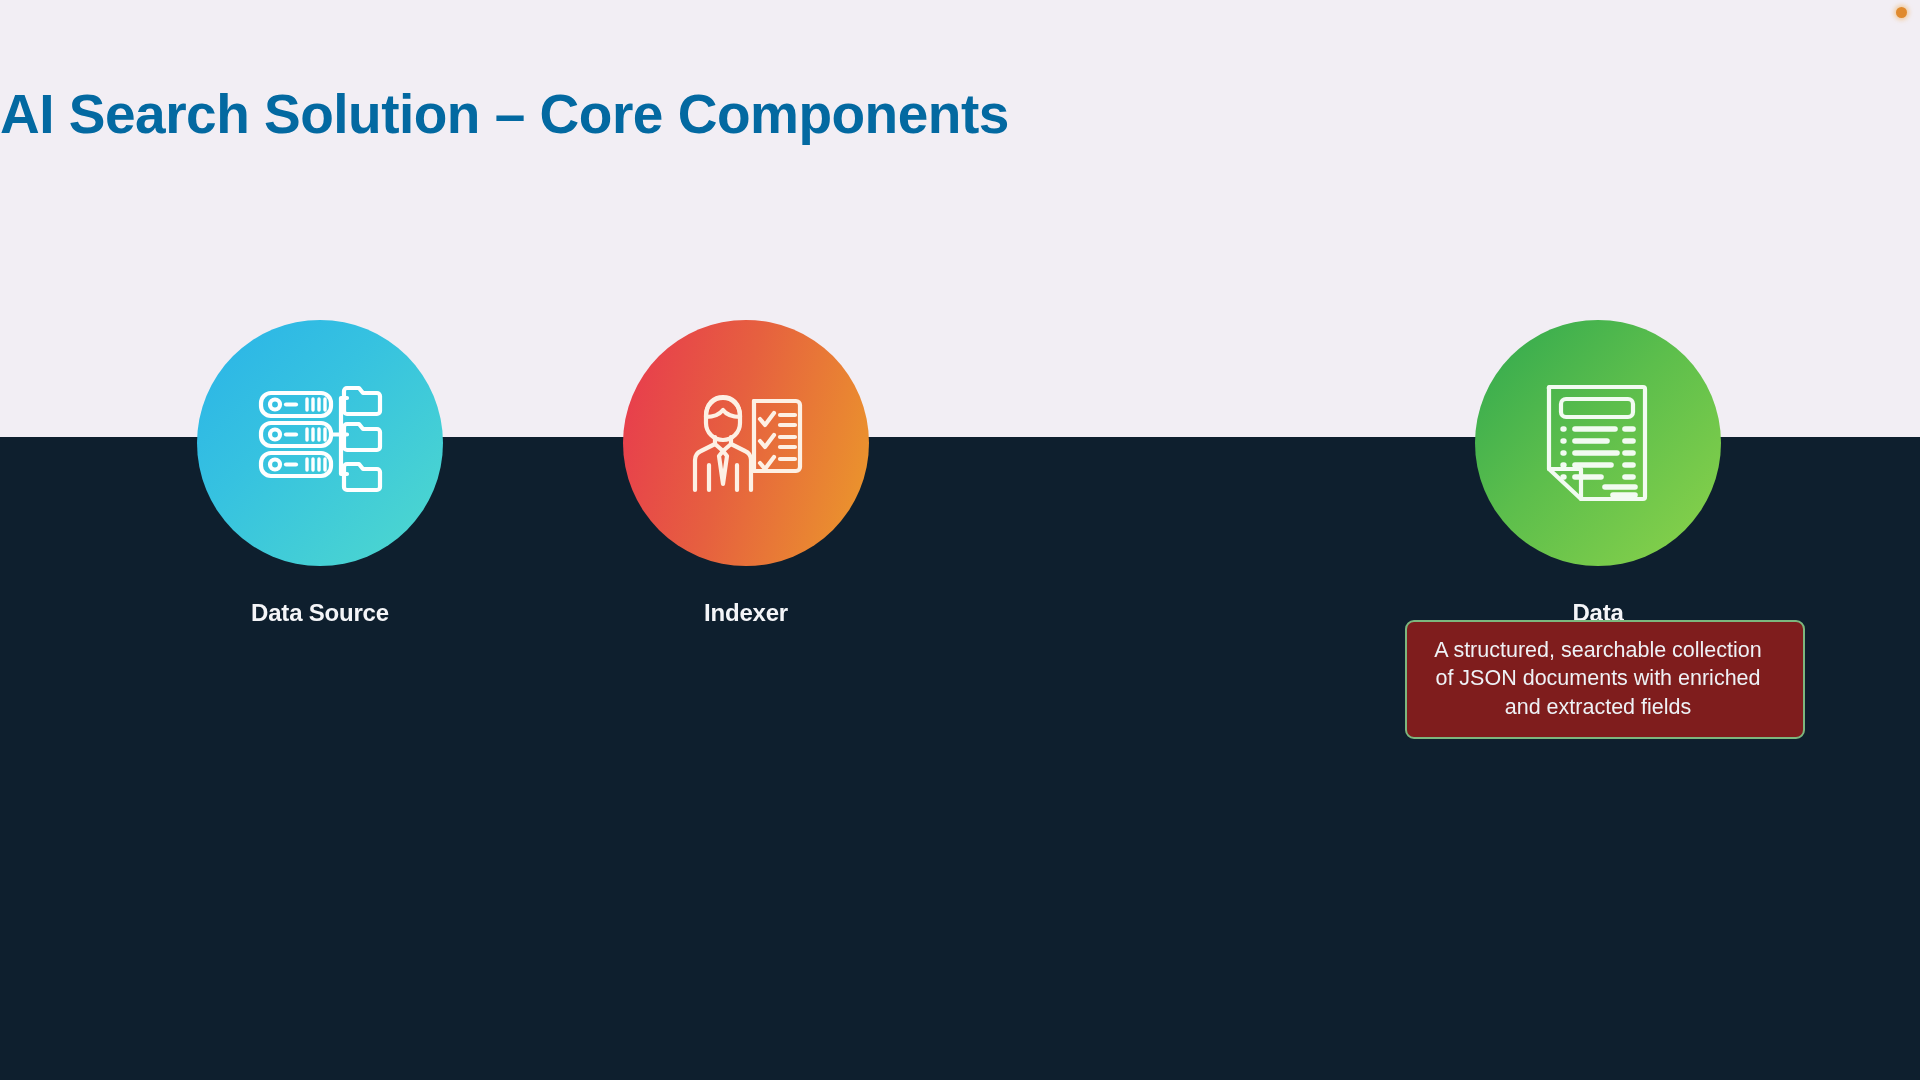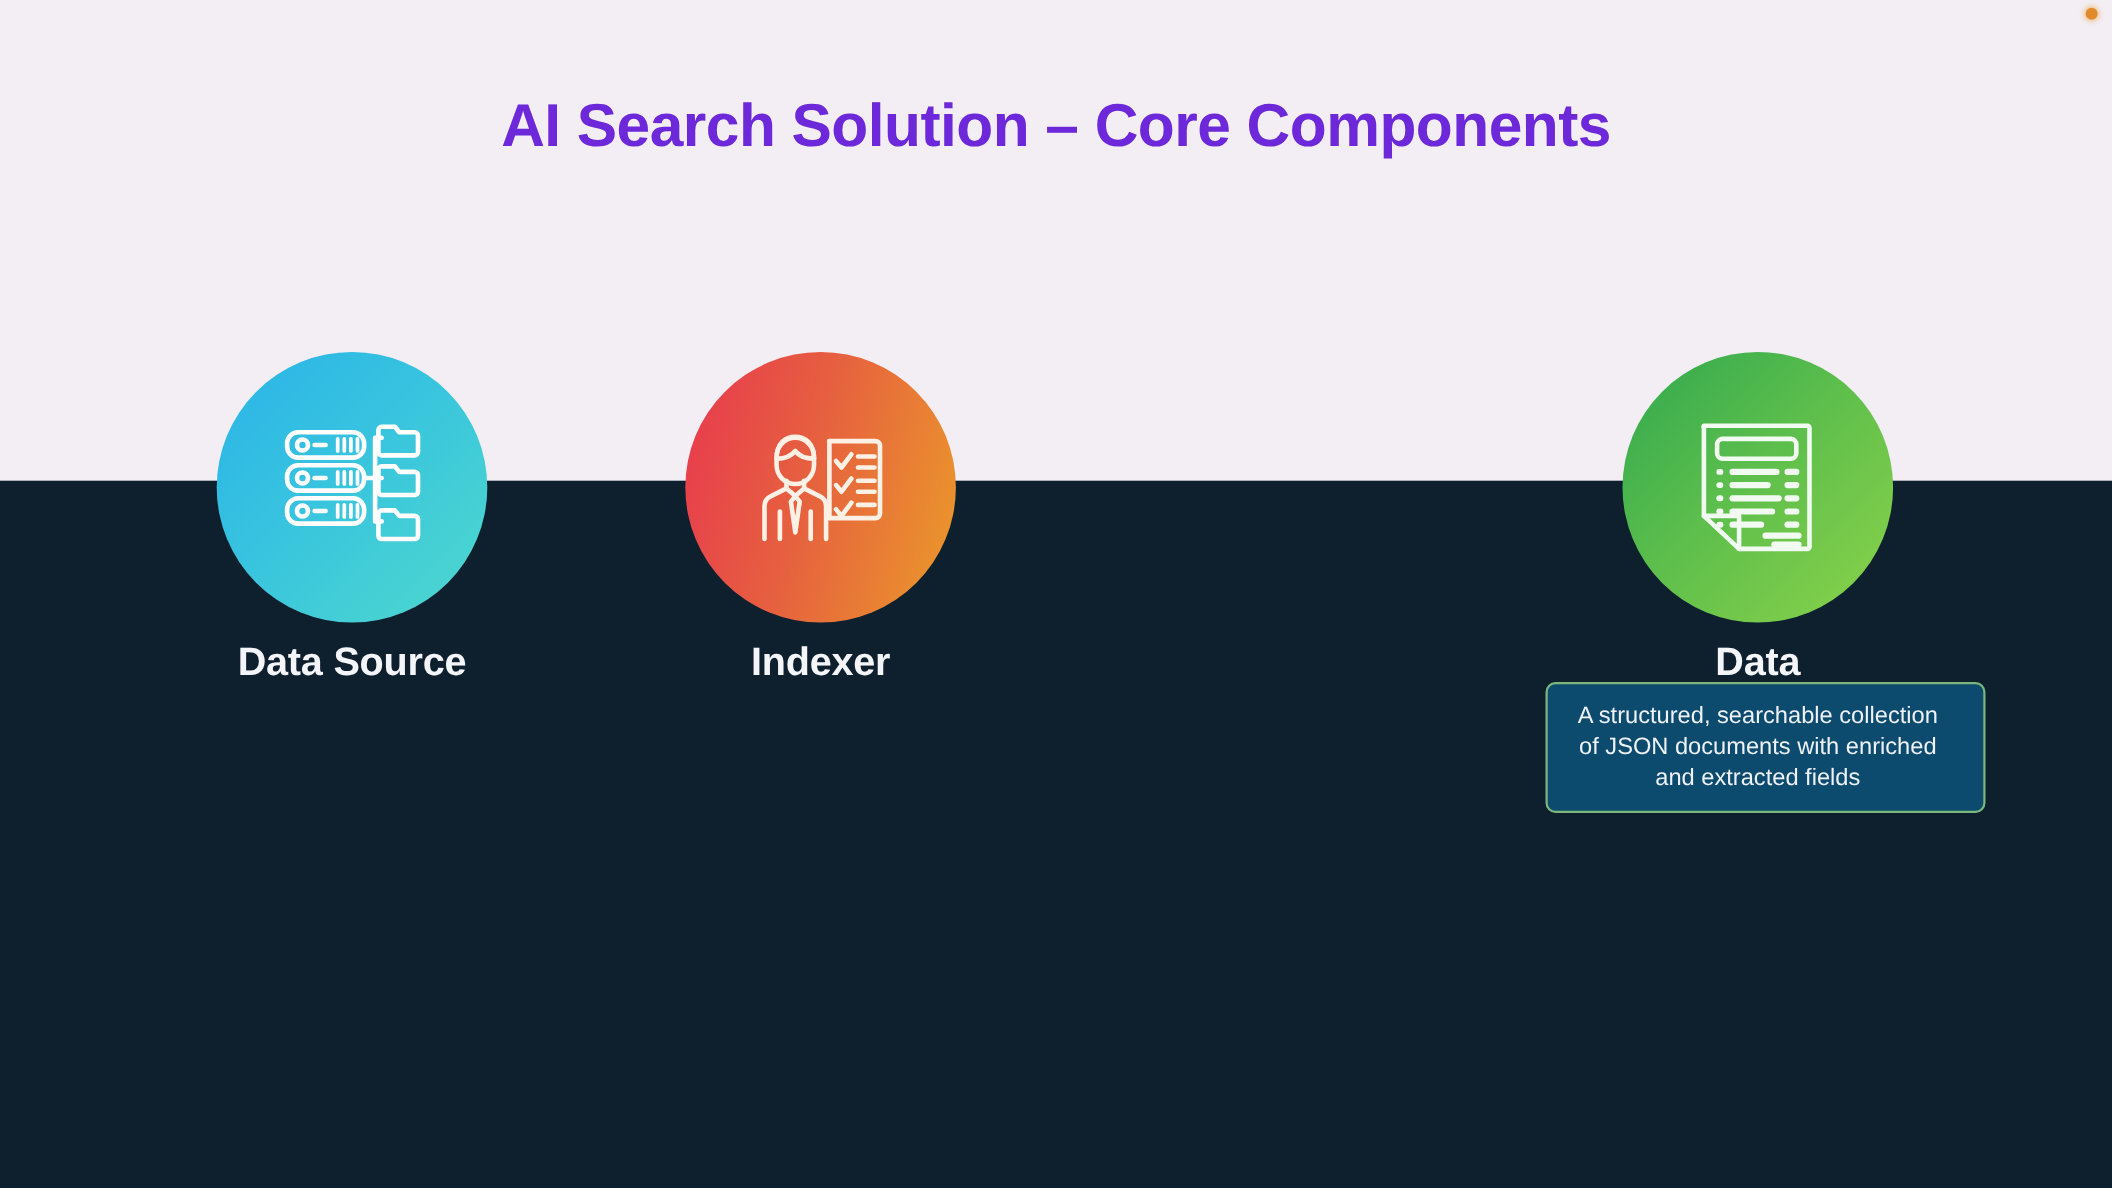--- a/index.html
+++ b/index.html
@@ -49,25 +49,24 @@
     background: #e08a2e;
     box-shadow: 0 0 4px 2px rgba(240,175,90,0.55);
   }
 
   
   .title {
     position: absolute;
     left: 0;
     top: 82px;
     width: 1920px;
-    text-align: center;
     font-size: 55px;
     font-weight: 700;
     letter-spacing: -0.5px;
-    color: #6d28d9;
+    color: #0369a1;
     font-family: "Liberation Sans", sans-serif;
     white-space: nowrap;
   }
 
   
   .components {
     position: absolute;
     left: 0;
     top: 320px;
     width: 1920px;
@@ -84,38 +83,38 @@
     height: 246px;
     border-radius: 50%;
     position: relative;
     display: flex;
     align-items: center;
     justify-content: center;
   }
   .circle svg { display: block; }
 
   .comp-label {
-    margin-top: 16px;
-    font-size: 36px;
+    margin-top: 34px;
+    font-size: 24px;
     font-weight: 700;
     color: #f4f5f8;
     letter-spacing: -0.2px;
     line-height: 1.1;
   }
 
   
   .callout {
     position: absolute;
     left: 1405px;
     top: 620px;
     width: 400px;
     box-sizing: border-box;
     border: 2px solid #7cb77e;
     border-radius: 9px;
-    background: #0c4a6e;
+    background: #7f1d1d;
     padding: 14px 32px 16px 18px;
     color: #eef1f5;
     font-size: 21.5px;
     line-height: 1.32;
     text-align: center;
     font-weight: 400;
   }
 </style>
 </head>
 <body>

